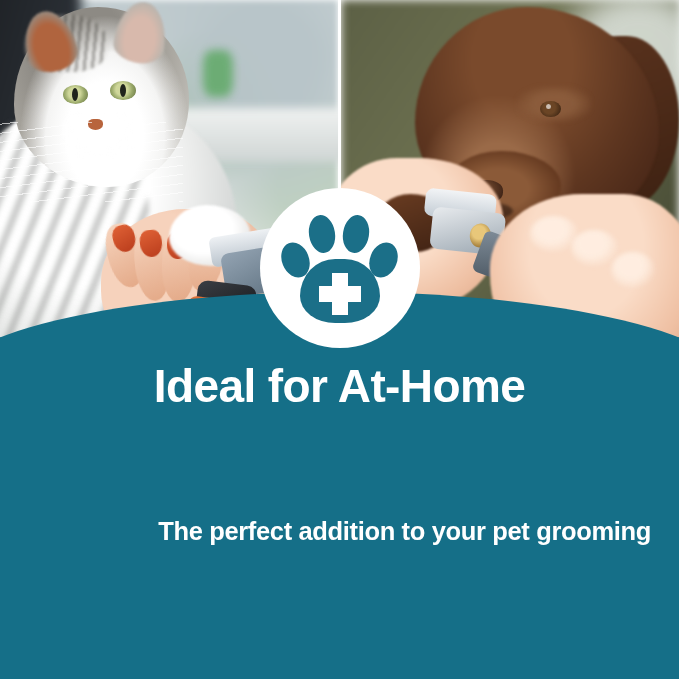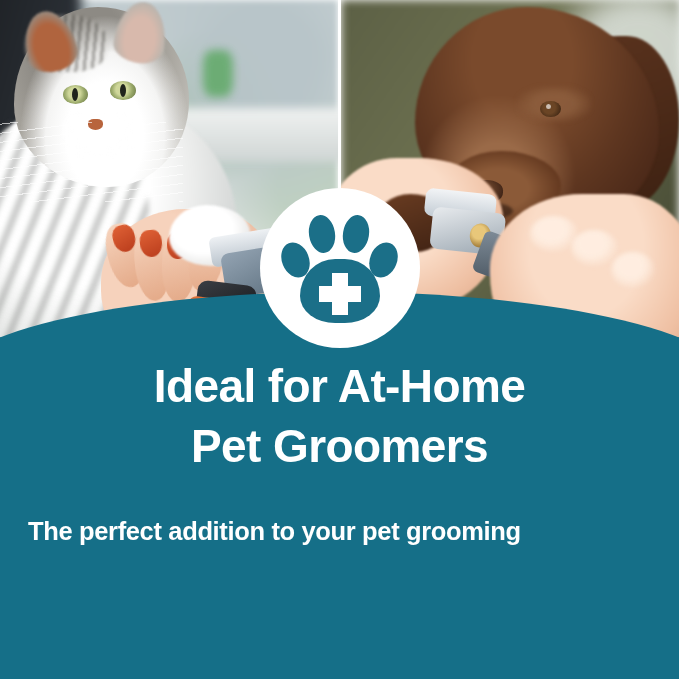--- a/index.html
+++ b/index.html
@@ -223,21 +223,21 @@
   .cross-v { position:absolute; left:54px; top:67px; width:16px; height:42px; background:#ffffff; }
   .cross-h { position:absolute; left:41px; top:80px; width:42px; height:16px; background:#ffffff; }
 
   
   .headline {
     position:absolute; left:0; top:357px; width:679px; text-align:center;
     color:#ffffff; font-size:46px; font-weight:bold; line-height:1.30;
     letter-spacing:-.6px; font-family:"Liberation Sans", sans-serif;
   }
   .subtext {
-    position:absolute; left:28px; top:513px; width:623px; text-align:left;
+    position:absolute; left:28px; top:513px; width:623px; text-align:right;
     color:#ffffff; font-size:25.5px; font-weight:bold; line-height:1.42;
     letter-spacing:-.35px; font-family:"Liberation Sans", sans-serif;
   }
 </style>
 </head>
 <body>
 
 <div id="stage">
 
   <div class="photo-band">
@@ -320,20 +320,19 @@
       <div class="toe toe-3"></div>
       <div class="toe toe-4"></div>
       <div class="pad"></div>
       <div class="cross-v"></div>
       <div class="cross-h"></div>
     </div>
   </div>
 
   <div class="headline">
     <div>Ideal for At-Home</div>
-    <div>Pet Groomers</div>
   </div>
 
   <div class="subtext">
     <div>The perfect addition to your pet grooming</div>
   </div>
 
 </div>
 
 </body></html>

